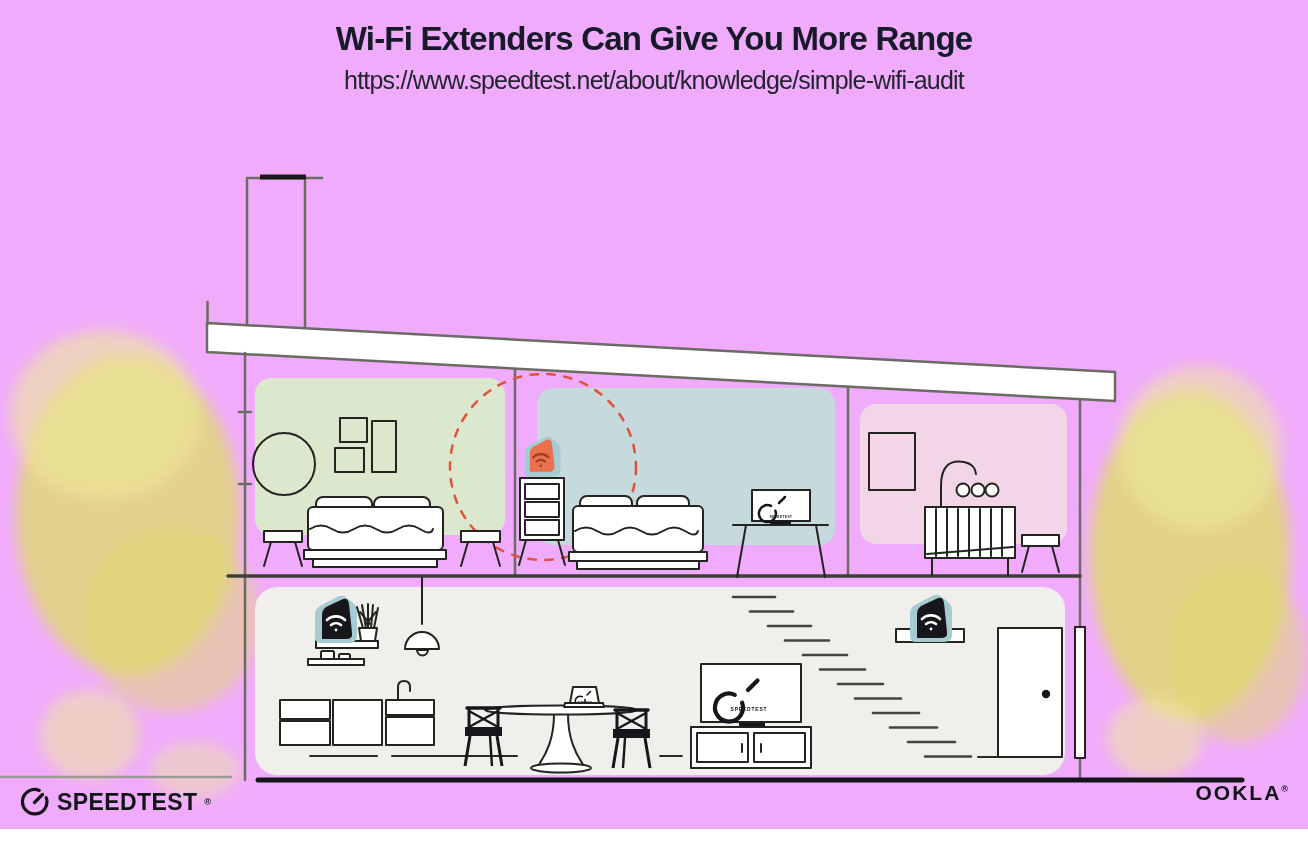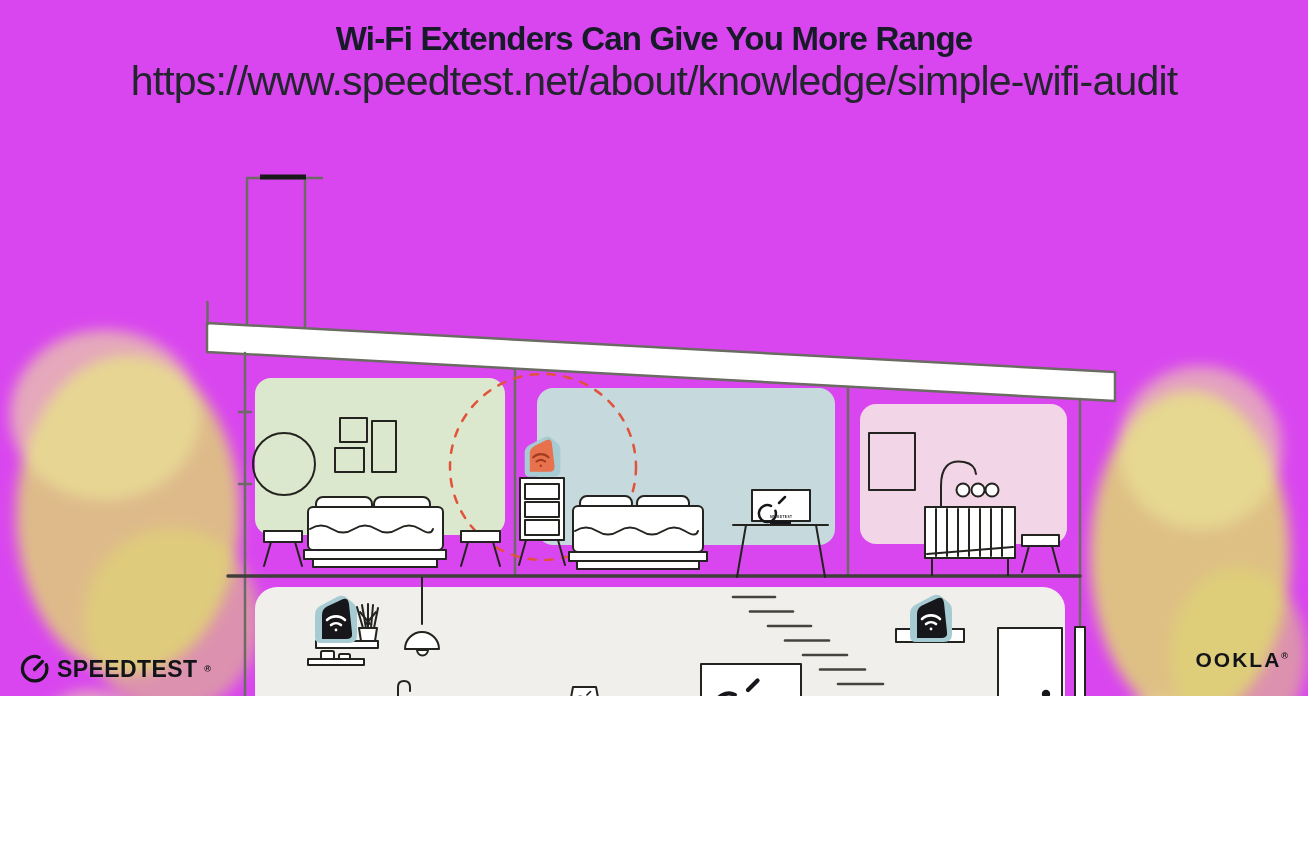--- a/index.html
+++ b/index.html
@@ -1,20 +1,20 @@
 <!DOCTYPE html>
 <html><head>
 <meta charset="utf-8">
 <style>
   html,body{margin:0;padding:0;background:#fff;}
-  #canvas{position:relative;width:1308px;height:696px;background:#d946ef;overflow:hidden;
+  #canvas{position:relative;width:1308px;height:829px;background:#f0abfc;overflow:hidden;
           font-family:"Liberation Sans",sans-serif;}
   .hdr{position:absolute;left:0;top:20px;width:100%;text-align:center;}
   .hdr h1{margin:0;font-size:33px;font-weight:700;letter-spacing:-0.8px;color:#171a28;}
-  .hdr .url{margin-top:0;font-size:41px;font-weight:400;letter-spacing:-0.8px;color:#23252e;}
+  .hdr .url{margin-top:8px;font-size:25px;font-weight:400;letter-spacing:-0.8px;color:#23252e;}
   svg{position:absolute;left:0;top:0;}
   .ln{stroke:#23231f;stroke-width:2;fill:none;stroke-linecap:round;stroke-linejoin:round;}
   .lnf{stroke:#23231f;stroke-width:2;fill:#fff;stroke-linecap:round;stroke-linejoin:round;}
   .wall{stroke:#6b6b63;stroke-width:2.5;fill:none;stroke-linecap:round;}
   .wallf{stroke:#6b6b63;stroke-width:2.5;fill:#fff;stroke-linejoin:round;}
   .stair{stroke:#44443e;stroke-width:2.6;stroke-linecap:round;}
   .blk{fill:#17171b;}
   svg text{font-family:"Liberation Sans",sans-serif;font-weight:700;fill:#17171b;}
   .ftr{position:absolute;bottom:12px;width:100%;}
   .ftr .st{position:absolute;left:20px;bottom:0;display:flex;align-items:center;gap:7px;color:#121419;}

